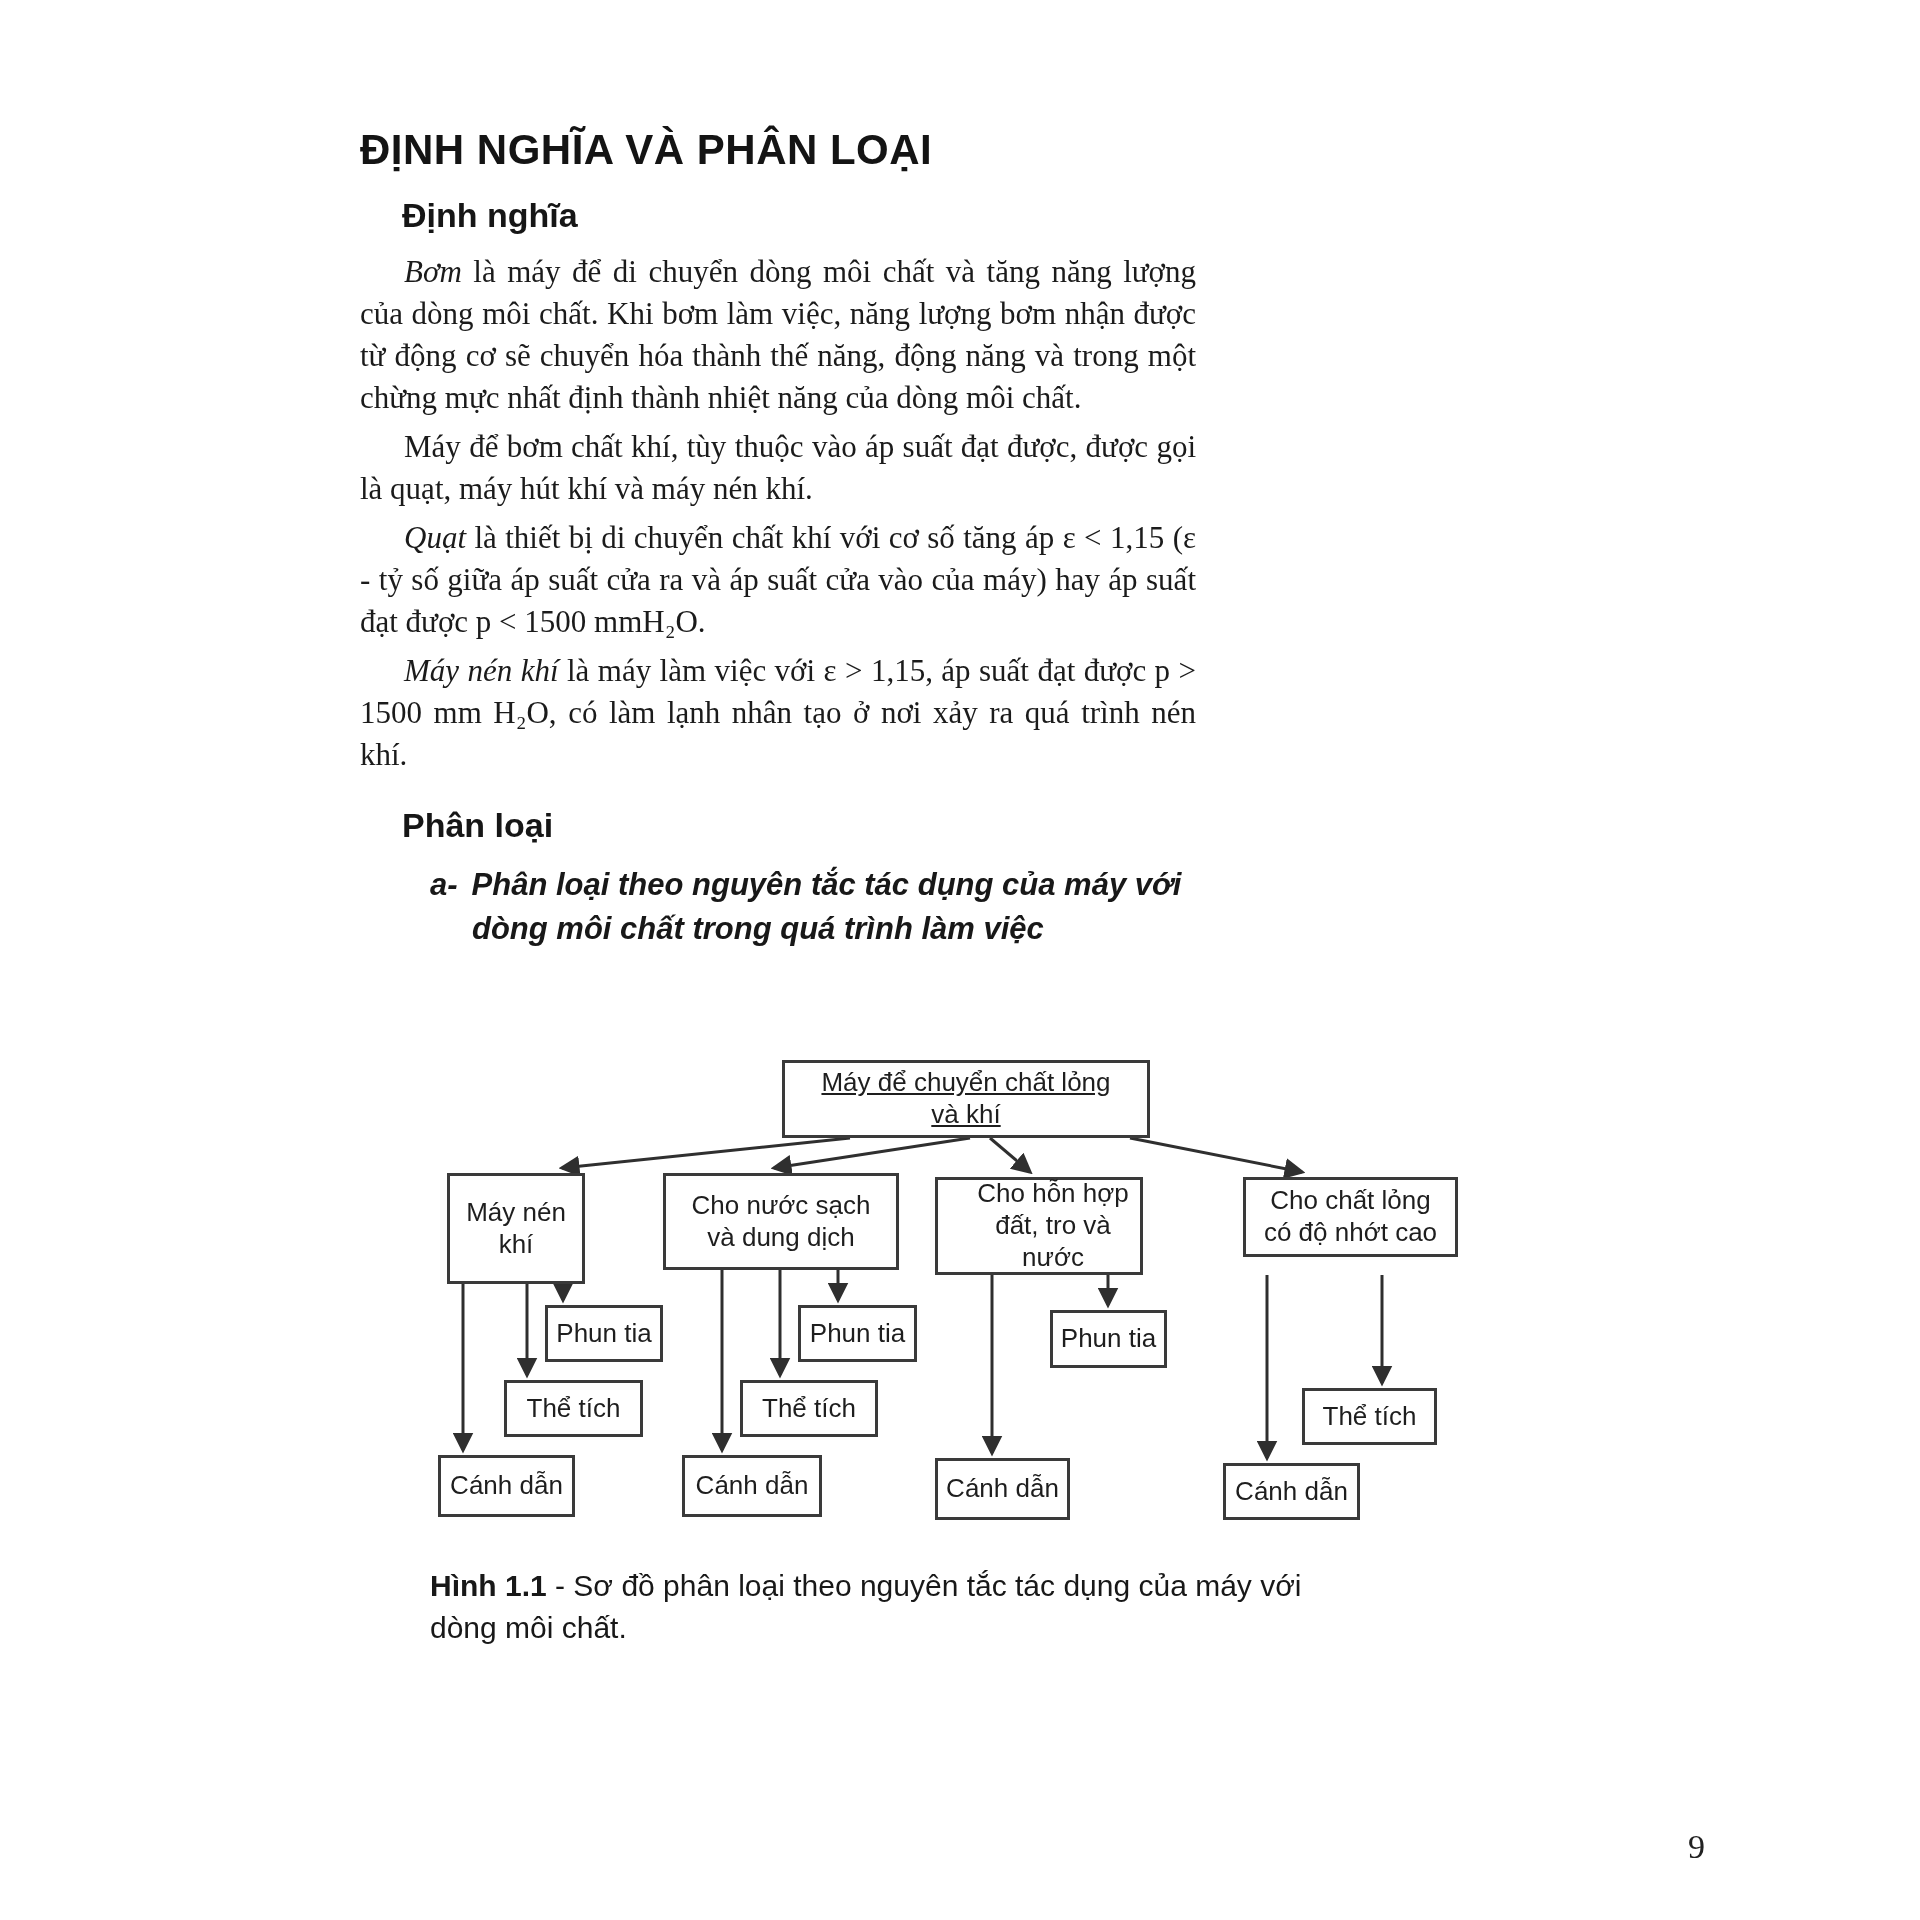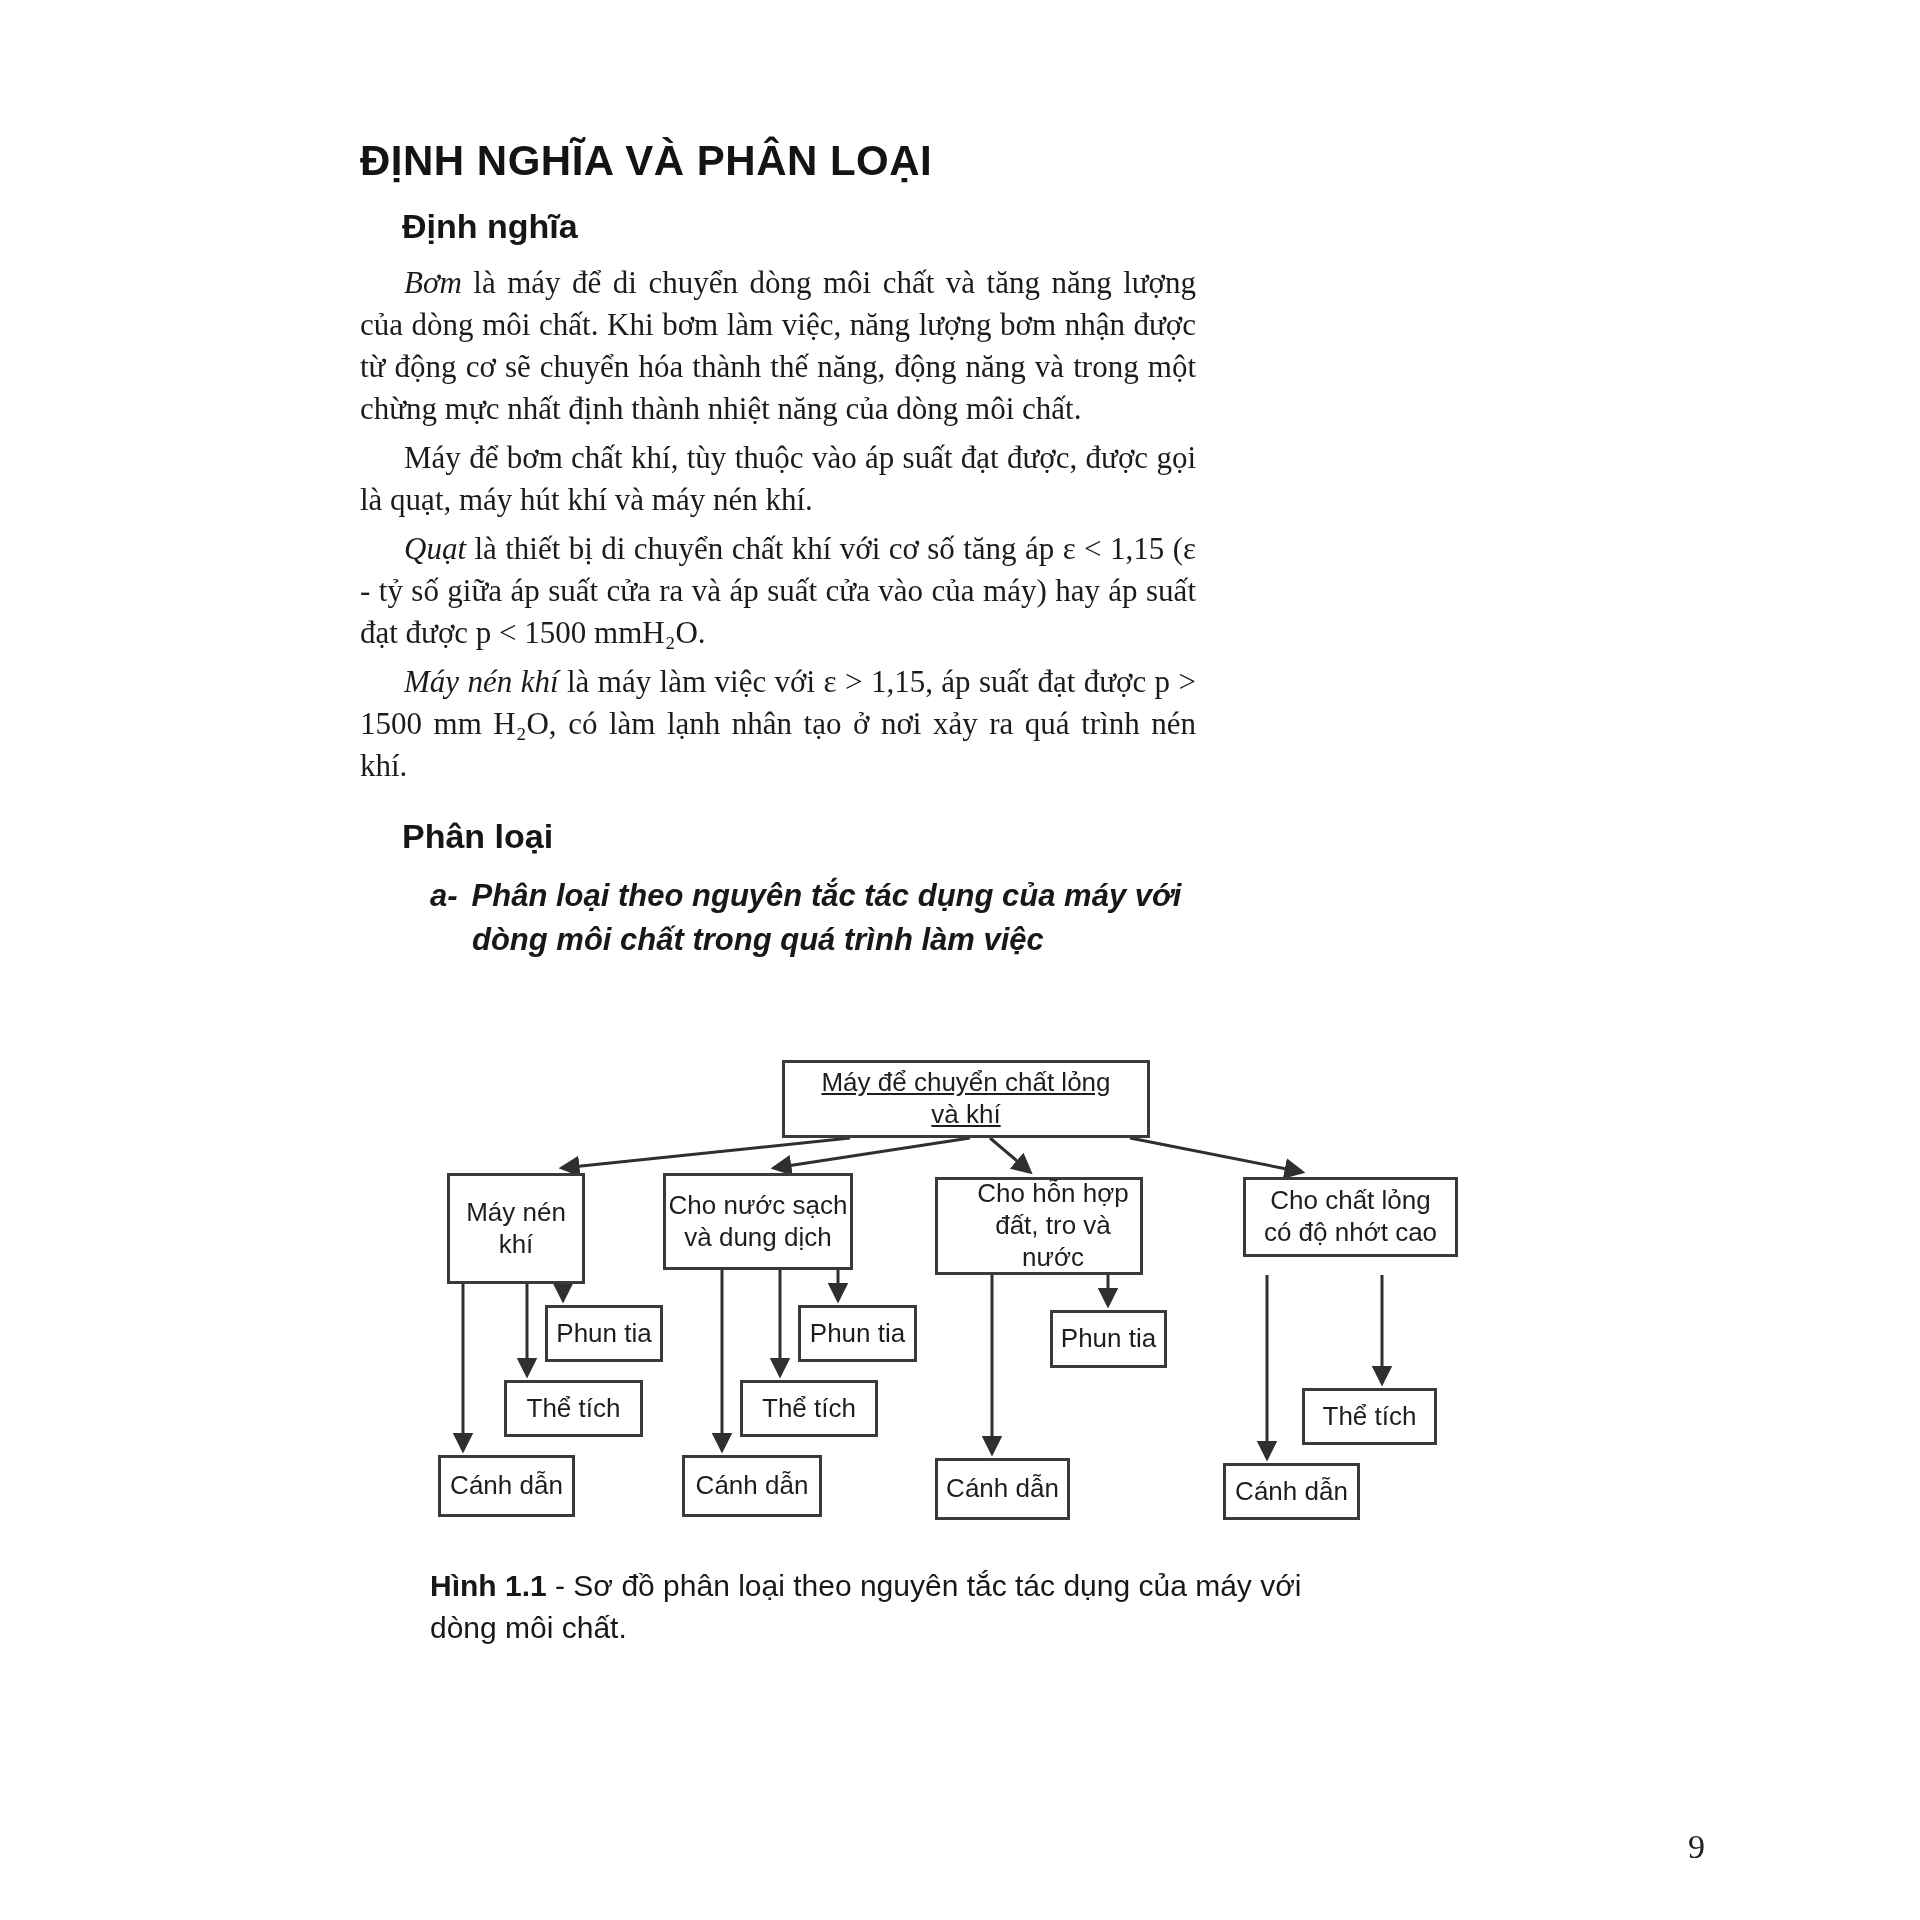--- a/index.html
+++ b/index.html
@@ -13,21 +13,21 @@
   }
   
   .content{
     position:absolute;
     left:360px; top:126px;
     width:836px;
   }
   h1.doc-title{
     font-family:"Liberation Sans", sans-serif;
     font-size:42px; font-weight:bold;
-    margin:11px 0 22px 0; letter-spacing:.5px;
+    margin:0 0 22px 0; letter-spacing:.5px;
     color:#141414;
   }
   h2.sec-heading{
     font-family:"Liberation Sans", sans-serif;
     font-size:34px; font-weight:bold;
     margin:0 0 16px 42px;
     color:#161616;
   }
   h2.sec-heading.second{ margin-top:30px; }
   p.body-par{
@@ -59,21 +59,21 @@
     background:#fff;
     display:flex; align-items:center; justify-content:center;
     text-align:center;
     font-size:26px; line-height:1.22;
     color:#1e1e1e;
     white-space:pre-line;
     box-sizing:border-box;
   }
   #fb-root {left:352px; top:10px;  width:368px; height:78px;text-decoration:underline;}
   #fb-b1   {left:17px;  top:123px; width:138px; height:111px;}
-  #fb-b2   {left:233px; top:123px; width:190px; height:97px;}
+  #fb-b2   {left:233px; top:123px; width:236px; height:97px;}
   #fb-b3   {left:505px; top:127px; width:208px; height:98px;padding-left:28px;}
   #fb-b4   {left:813px; top:127px; width:215px; height:80px;}
   #fb-b1p  {left:115px; top:255px; width:118px; height:57px;}
   #fb-b1t  {left:74px;  top:330px; width:139px; height:57px;}
   #fb-b1c  {left:8px;   top:405px; width:137px; height:62px;}
   #fb-b2p  {left:368px; top:255px; width:119px; height:57px;}
   #fb-b2t  {left:310px; top:330px; width:138px; height:57px;}
   #fb-b2c  {left:252px; top:405px; width:140px; height:62px;}
   #fb-b3p  {left:620px; top:260px; width:117px; height:58px;}
   #fb-b3c  {left:505px; top:408px; width:135px; height:62px;}

